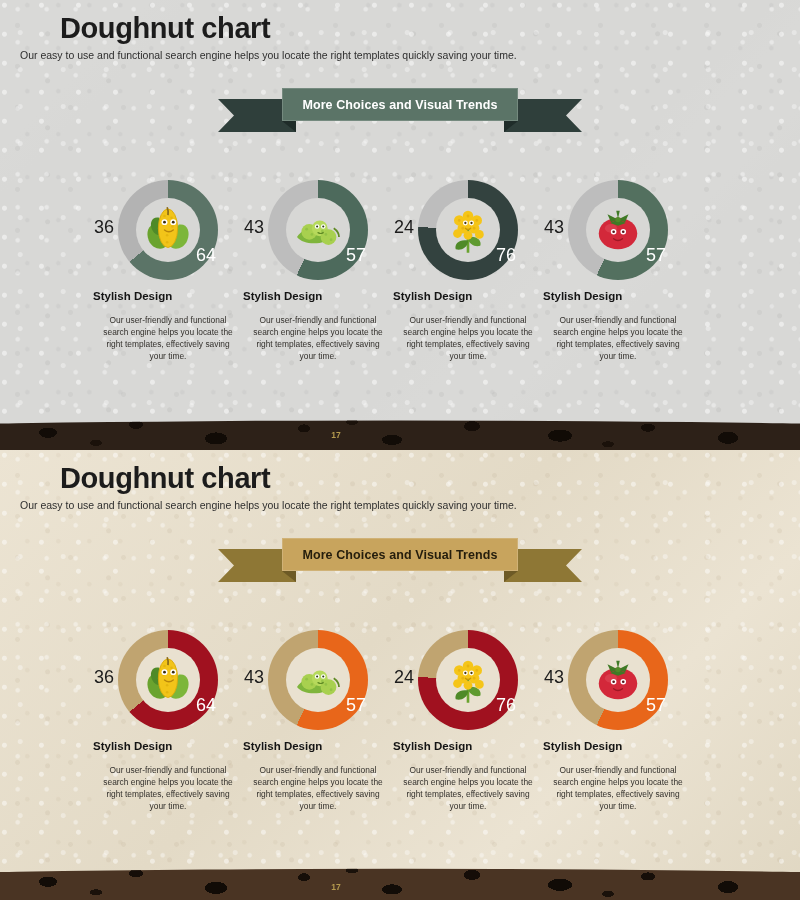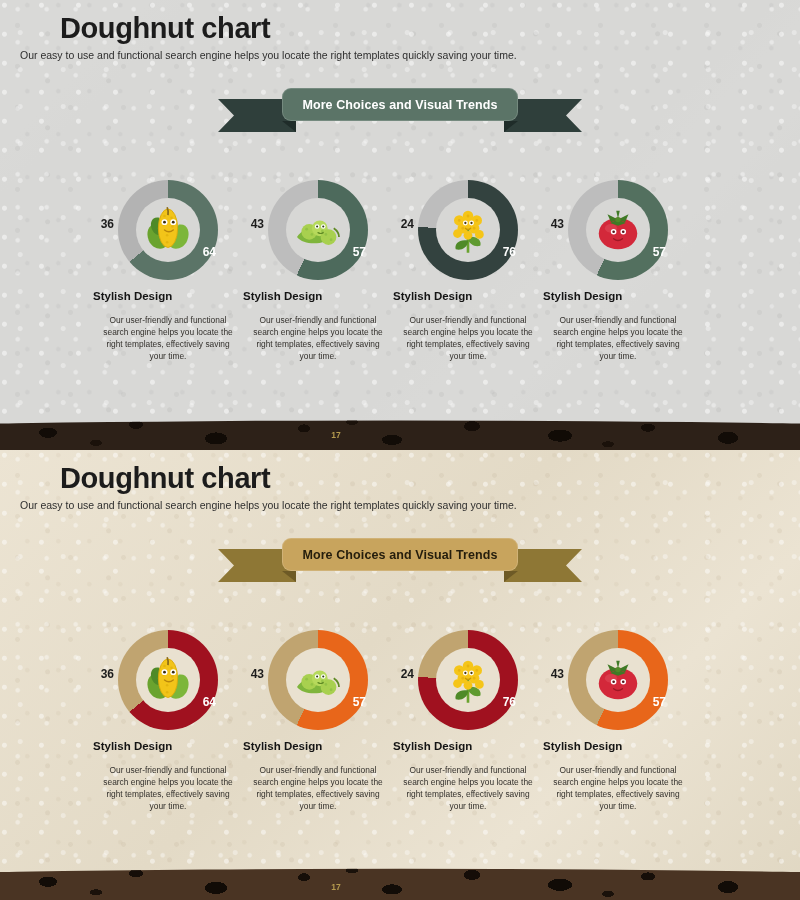--- a/index.html
+++ b/index.html
@@ -59,21 +59,20 @@
   }
   .ribbon .tail.l{left:0;clip-path:polygon(0 0,78px 0,78px 33px,0 33px,16px 16.5px);}
   .ribbon .tail.r{right:0;clip-path:polygon(0 0,78px 0,62px 16.5px,78px 33px,0 33px);}
   .ribbon .fold{position:absolute;top:33px;width:14px;height:11px;}
   .ribbon .fold.l{left:64px;clip-path:polygon(0 0,14px 0,14px 11px);}
   .ribbon .fold.r{right:64px;clip-path:polygon(0 0,14px 0,0 11px);}
   .ribbon .band{
     position:absolute;left:64px;right:64px;top:0;height:33px;
     display:flex;align-items:center;justify-content:center;
     box-shadow:inset 0 0 0 1px rgba(255,255,255,.16);
-    border-radius:9px;
   }
   .ribbon .band span{font-size:12.5px;font-weight:bold;letter-spacing:.1px;}
 
   .ribbon.green .tail{background:#2f3f3b;}
   .ribbon.green .fold{background:#1f2c29;}
   .ribbon.green .band{background:#5b7467;}
   .ribbon.green .band span{color:#ffffff;}
 
   .ribbon.gold .tail{background:#8e7735;}
   .ribbon.gold .fold{background:#6d5a26;}
@@ -89,21 +88,21 @@
   .donut .hole{
     position:absolute;left:18px;top:18px;width:64px;height:64px;border-radius:50%;
   }
   .donut .veg{
     position:absolute;left:18px;top:18px;width:64px;height:64px;
     display:flex;align-items:center;justify-content:center;
   }
   .donut .veg svg{width:56px;height:56px;display:block;}
 
   .lbl{
-    position:absolute;font-size:12px;font-weight:bold;line-height:1;
+    position:absolute;font-size:18px;font-weight:normal;line-height:1;
   }
   .lbl.left{right:101%;top:38%;margin-right:3px;color:#1c1c1c;}
   .lbl.right{left:101%;top:62%;margin-left:3px;}
 
   .cap-title{
     text-align:left;font-size:11.5px;font-weight:bold;color:#141414;margin-top:10px;
   }
   .cap-body{
     text-align:center;font-size:8.4px;line-height:1.42;color:#33302c;margin-top:13px;
     padding:0 6px;

